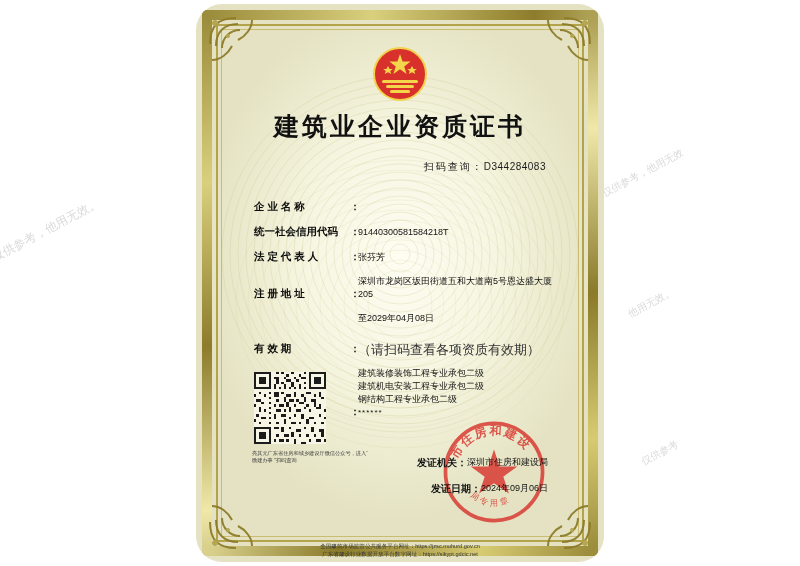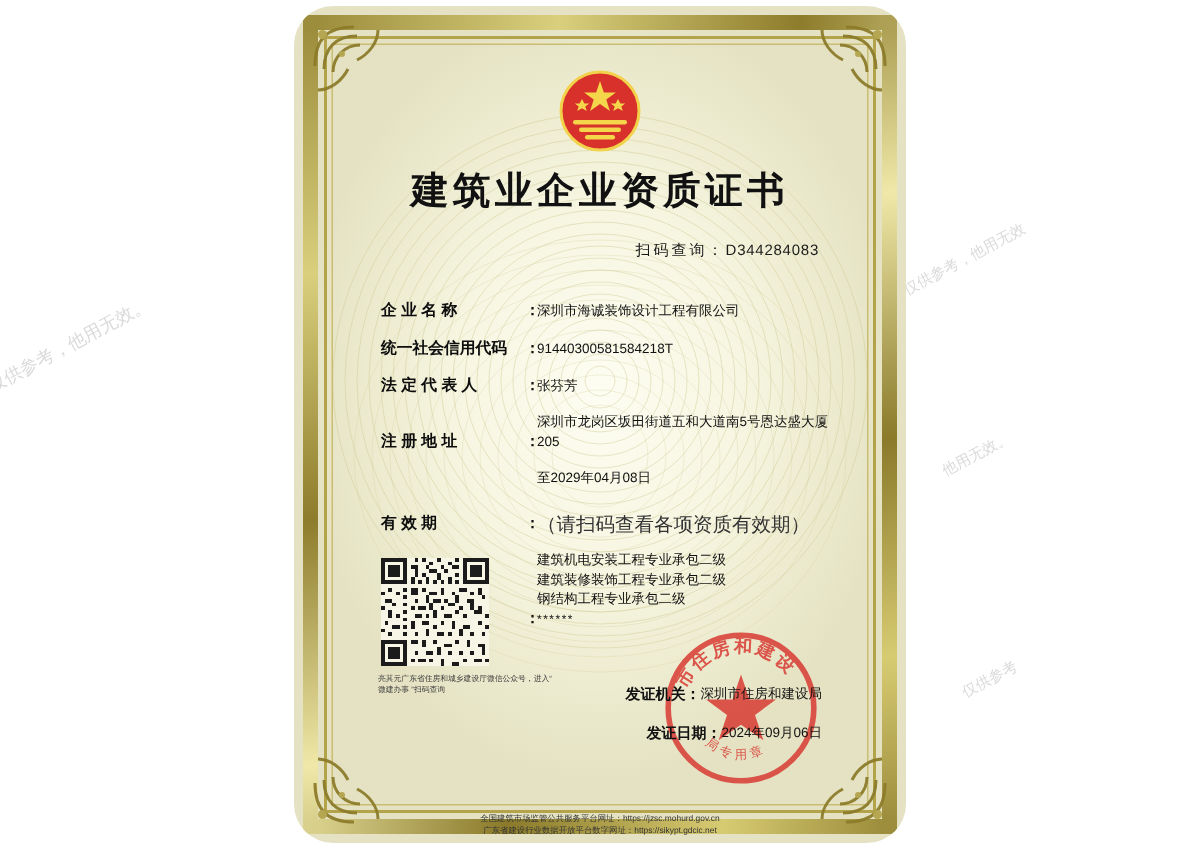--- a/index.html
+++ b/index.html
@@ -377,21 +377,20 @@
 
     <div id="cert-no">
       <span class="lbl">扫码查询：</span><span>D344284083</span>
     </div>
 
     <div id="fields">
 
       <div class="field-row">
         <div class="field-label">企 业 名 称</div>
         <div class="field-colon">：</div>
-        <div class="field-value">深圳市海诚装饰设计工程有限公司</div>
       </div>
 
       <div class="field-row">
         <div class="field-label">统一社会信用代码</div>
         <div class="field-colon">：</div>
         <div class="field-value">91440300581584218T</div>
       </div>
 
       <div class="field-row">
         <div class="field-label">法 定 代 表 人</div>
@@ -411,22 +410,22 @@
         <div class="field-value">
           <span>至2029年04月08日</span>
           <div class="field-note">（请扫码查看各项资质有效期）</div>
         </div>
       </div>
 
       <div class="field-row">
         <div class="field-label">资 质 等 级</div>
         <div class="field-colon">：</div>
         <div class="field-value">
+          <span class="qual-line">建筑装修装饰工程专业承包二级</span>
           <span class="qual-line">建筑机电安装工程专业承包二级</span>
-          <span class="qual-line">建筑装修装饰工程专业承包二级</span>
           <span class="qual-line">钢结构工程专业承包二级</span>
           <span class="qual-line qual-stars">******</span>
         </div>
       </div>
 
     </div>
 
     <svg id="qr" viewBox="0 0 29 29" shape-rendering="crispEdges">
       <rect width="29" height="29" fill="#f7f6e6"></rect>
       <g fill="#1b1b1b">

